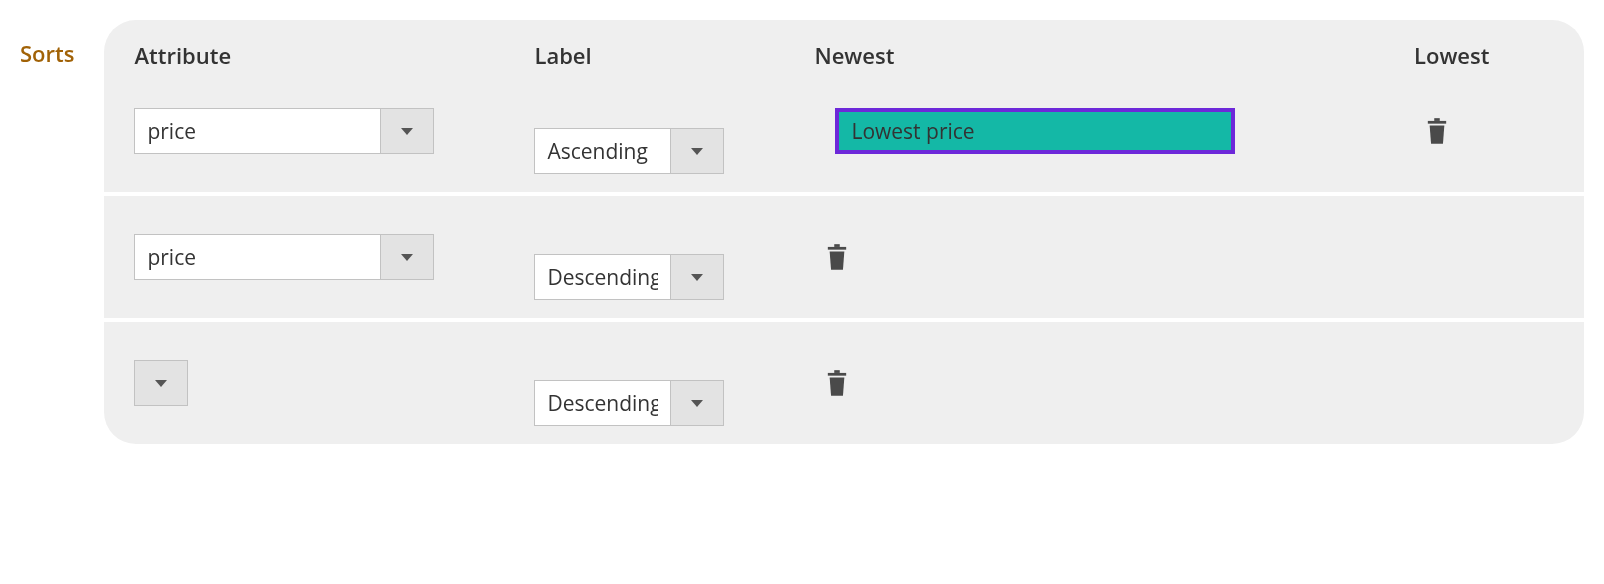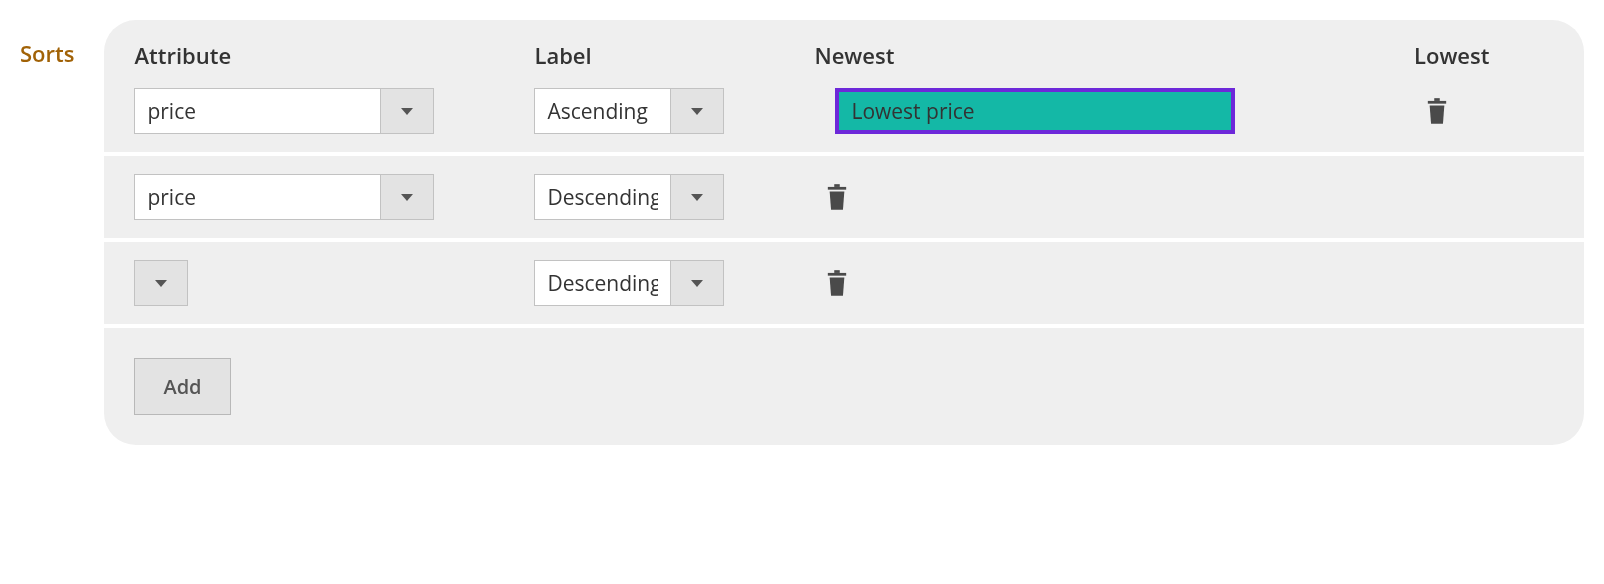--- a/index.html
+++ b/index.html
@@ -86,20 +86,21 @@
       height: 0;
       border-left: 6px solid transparent;
       border-right: 6px solid transparent;
       border-top: 7px solid #555;
     }
     .combo-attribute {
       width: 300px;
     }
     .combo-sort {
       width: 190px;
+      margin-top: 40px;
     }
     .text-input {
       width: 100%;
       max-width: 400px;
       height: 46px;
       border: 4px solid #6d28d9;
       background: #14b8a6;
       padding: 0 12px;
       font-size: 21px;
       font-family: inherit;
@@ -236,17 +237,14 @@
         <svg class="trash-icon" viewBox="0 0 24 28">
           <rect x="9" y="0" width="6" height="3" fill="currentColor"></rect>
           <rect x="2" y="3" width="20" height="3" fill="currentColor"></rect>
           <path d="M4 8 L20 8 L18.5 28 L5.5 28 Z" fill="currentColor"></path>
         </svg>
       </button>
     </div>
   </div>
 </div>
 
-    <div class="footer-row">
-      <button class="add-btn">Add</button>
-    </div>
   </div>
 </div>
 
 </body></html>

